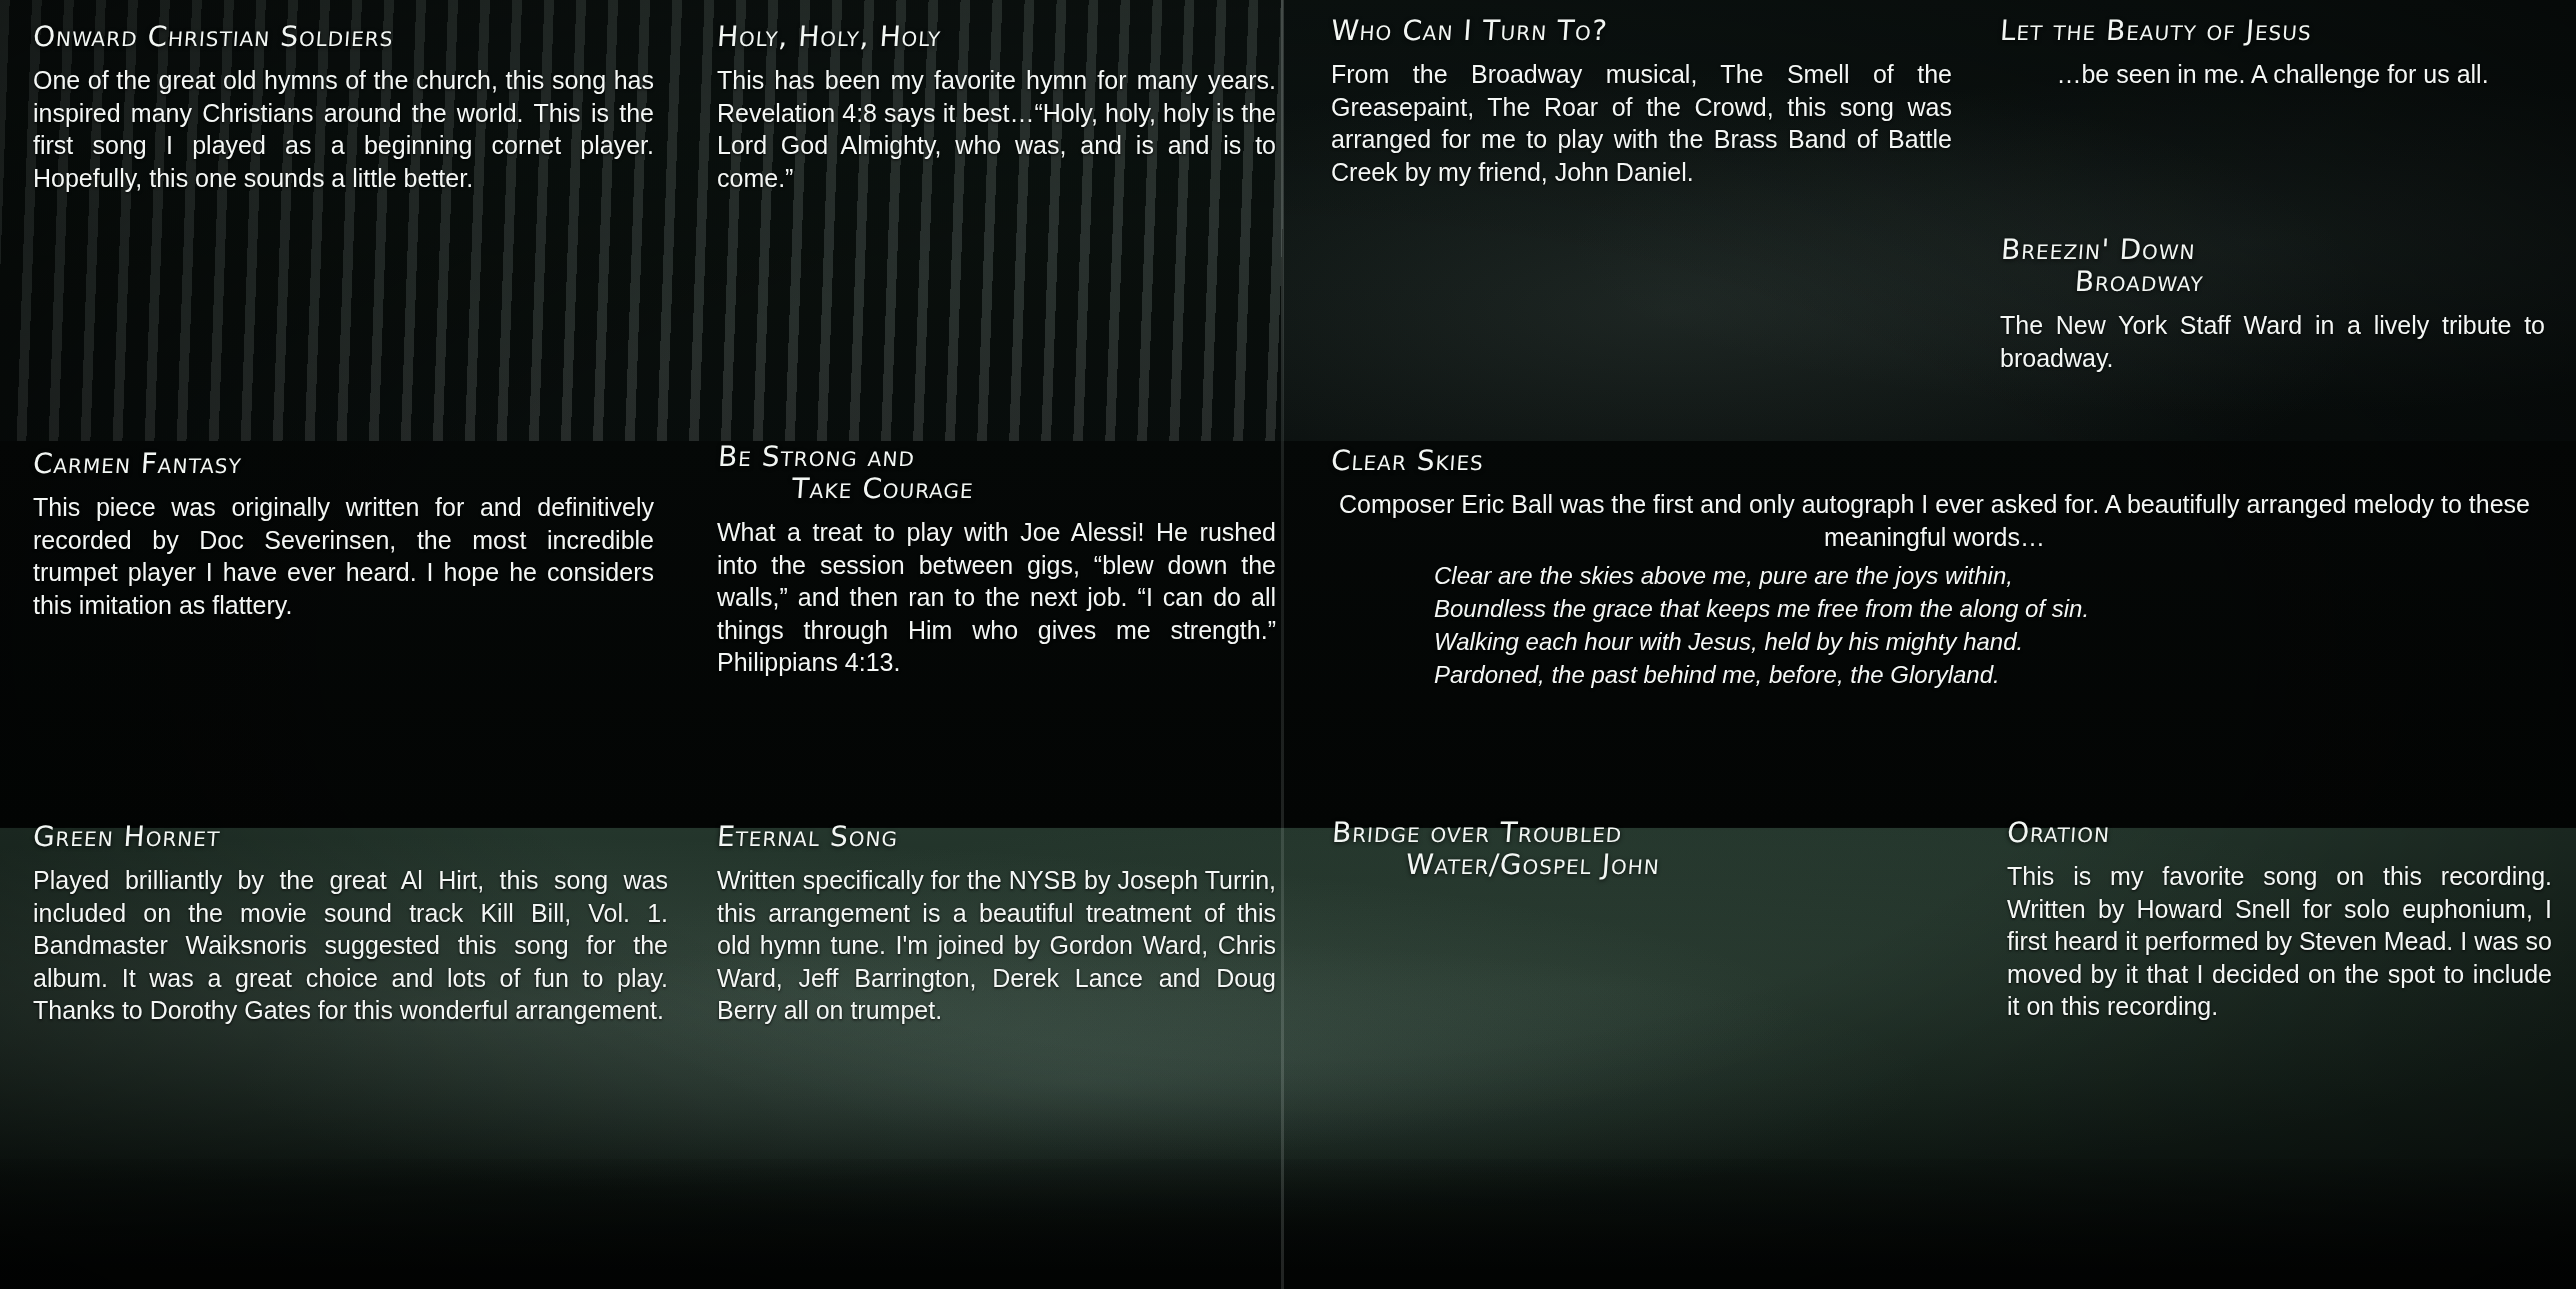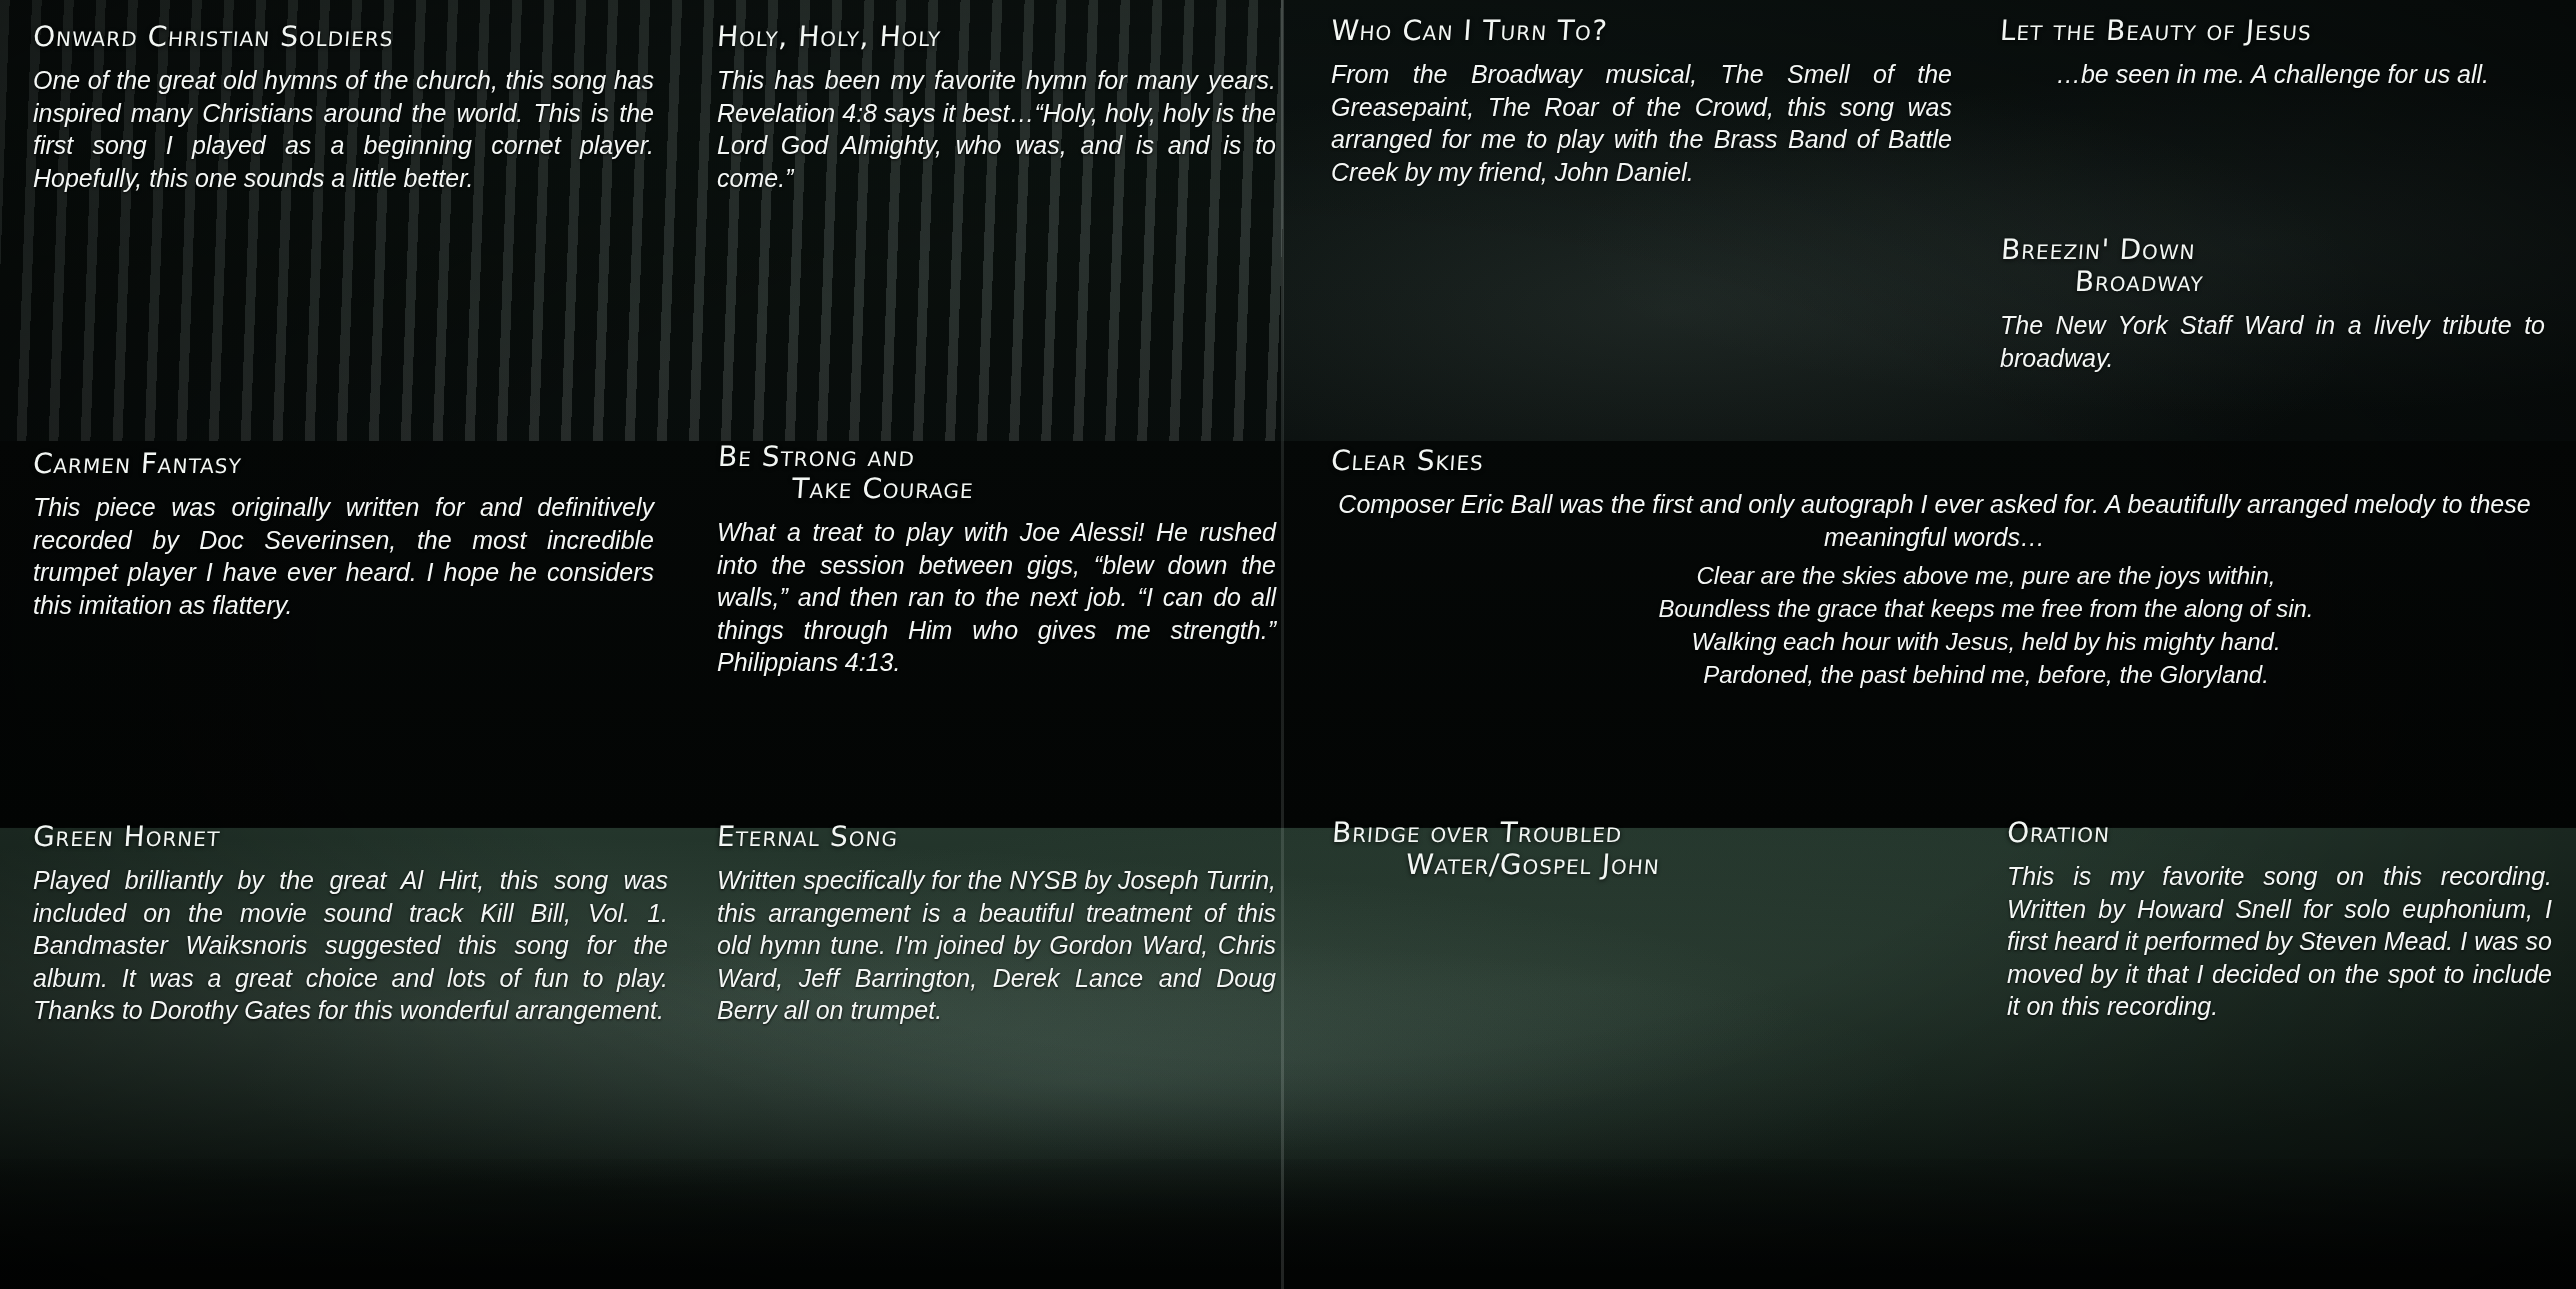--- a/index.html
+++ b/index.html
@@ -125,34 +125,32 @@
     padding-left: 76px;
   }
 
   .entry-body {
     font-size: 25px;
     line-height: 1.30;
     color: #f4f7f5;
     text-align: justify;
     text-shadow: 0 0.7px 2.8px rgba(0,0,0,0.9);
     margin: 0;
-    font-style: italic;
   }
   .entry-body.left {
     text-align: center;
   }
 
   .lyrics {
     margin: 5.5px 0 0 103px;
     font-style: italic;
     font-size: 24px;
     line-height: 1.38;
     color: #f4f7f5;
     text-shadow: 0 0.7px 2.8px rgba(0,0,0,0.9);
-    text-align: center;
   }
   .lyrics div { white-space: nowrap; }
 
   
   #e-onward      { left: 33px;   top: 21px;  width: 621px; }
   #e-holy        { left: 717px; top: 21px;  width: 559px; }
   #e-whocan      { left: 1331px; top: 15px;  width: 621px; }
   #e-letbeauty   { left: 2000px; top: 15px;  width: 545px; }
   #e-breezin     { left: 2000px; top: 234px; width: 545px; }
 

